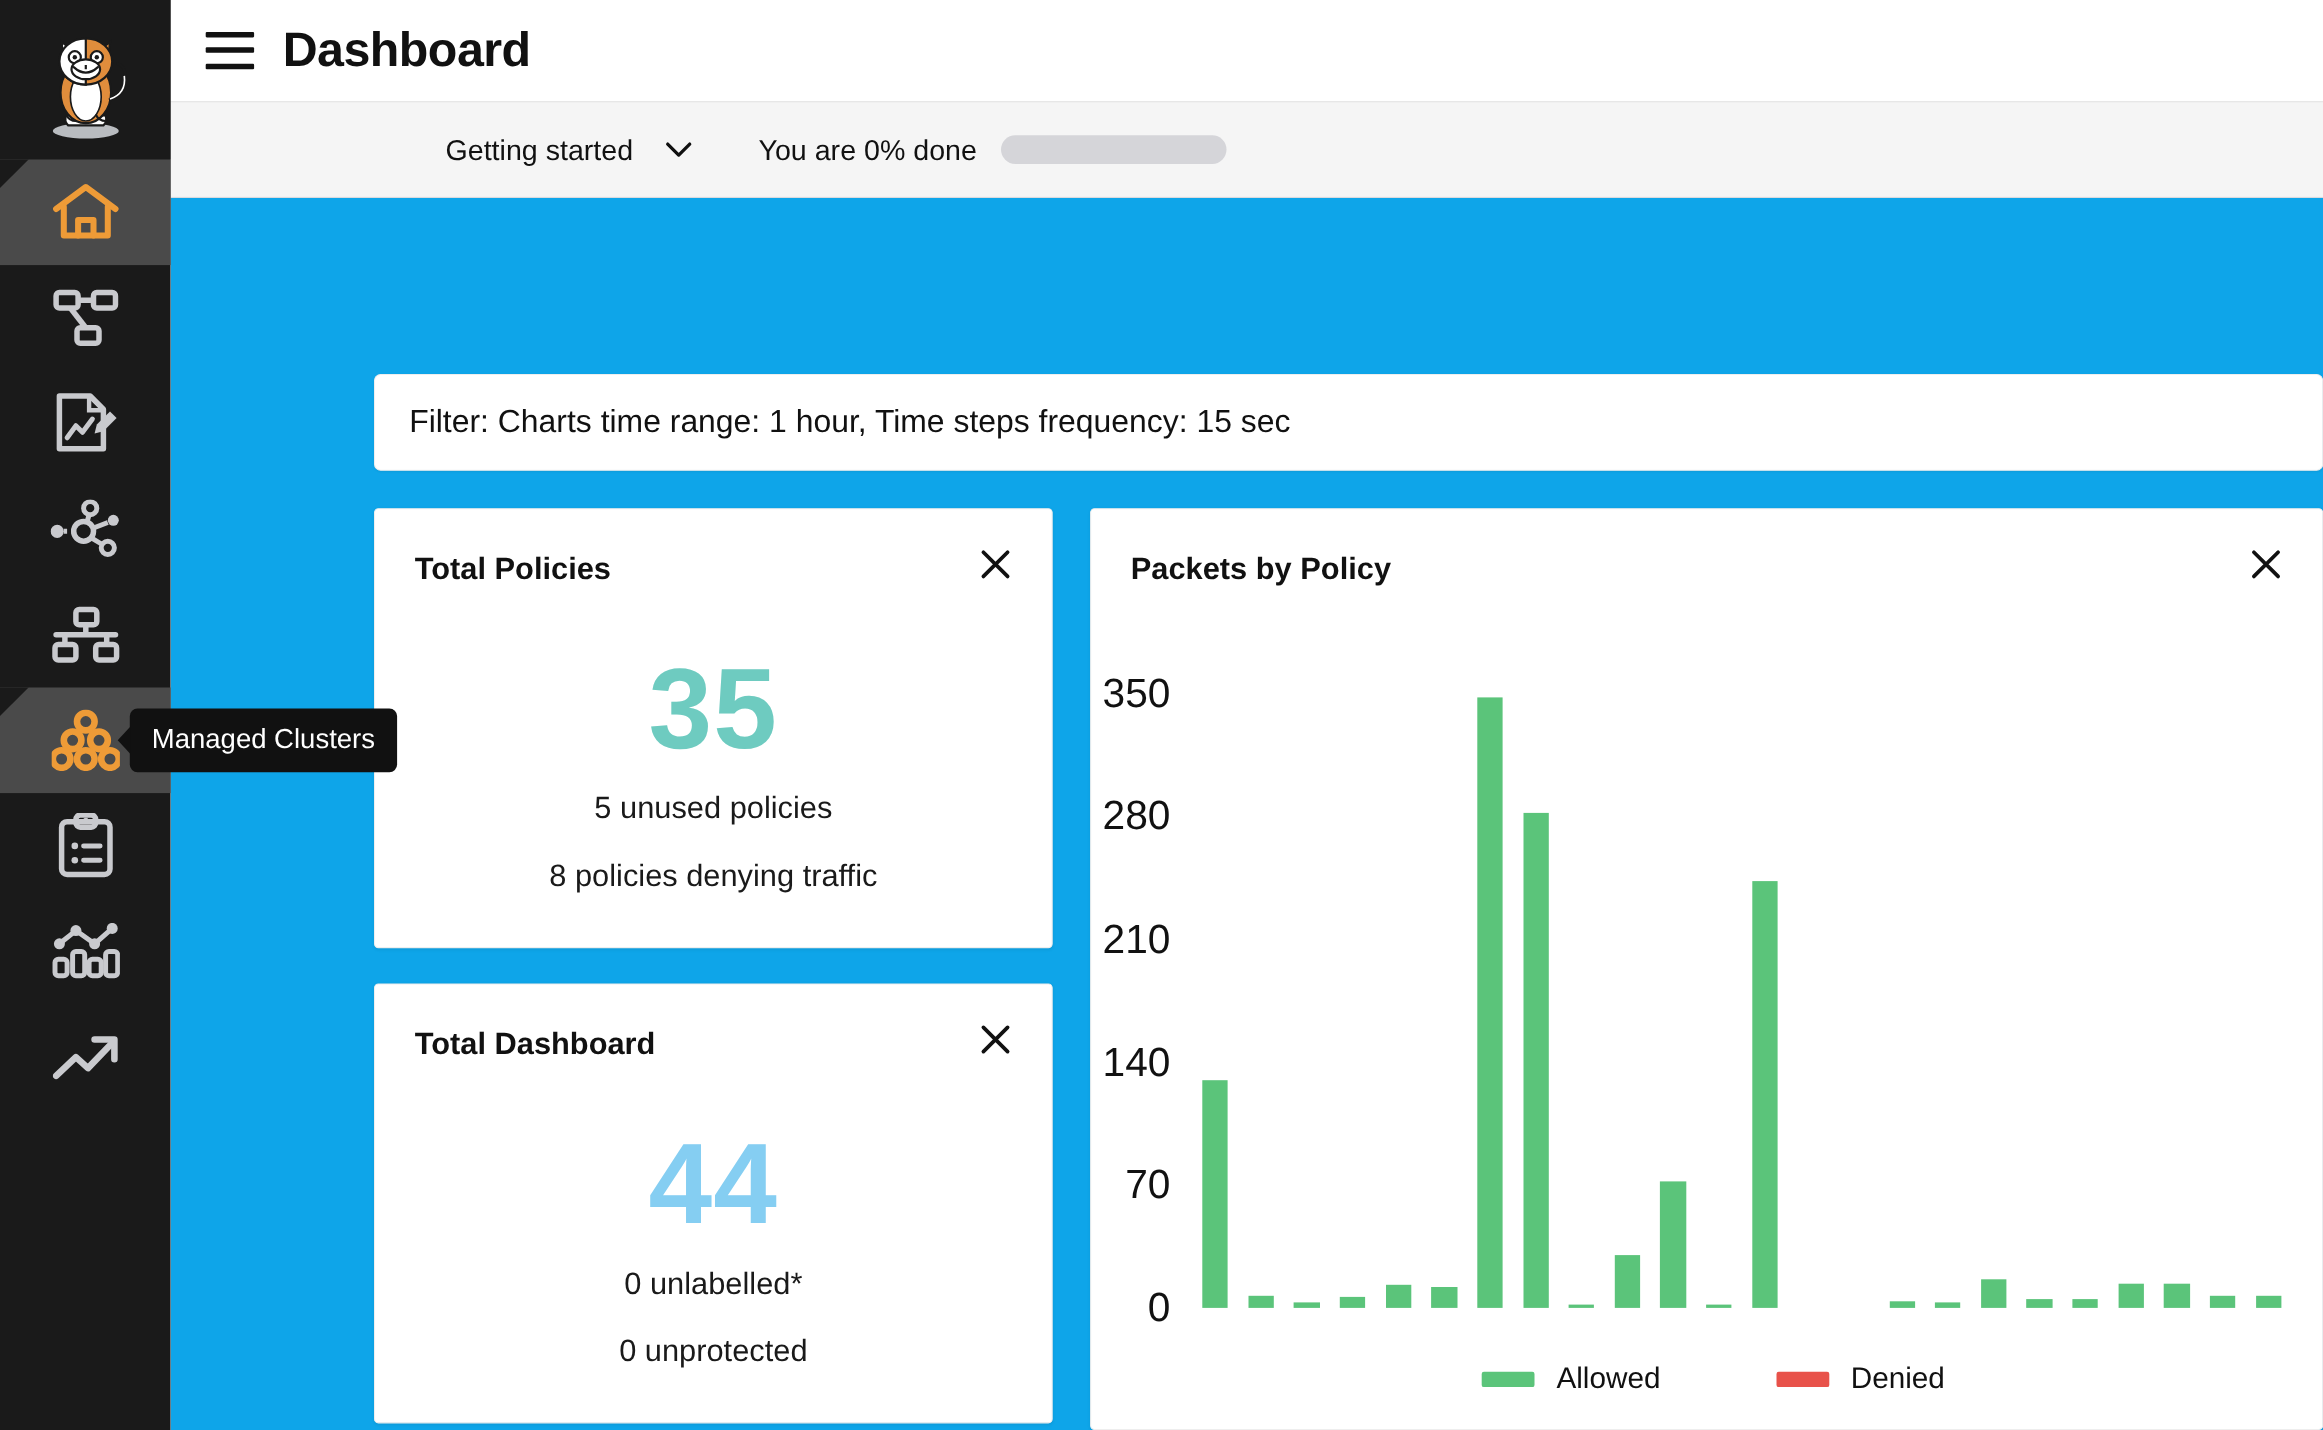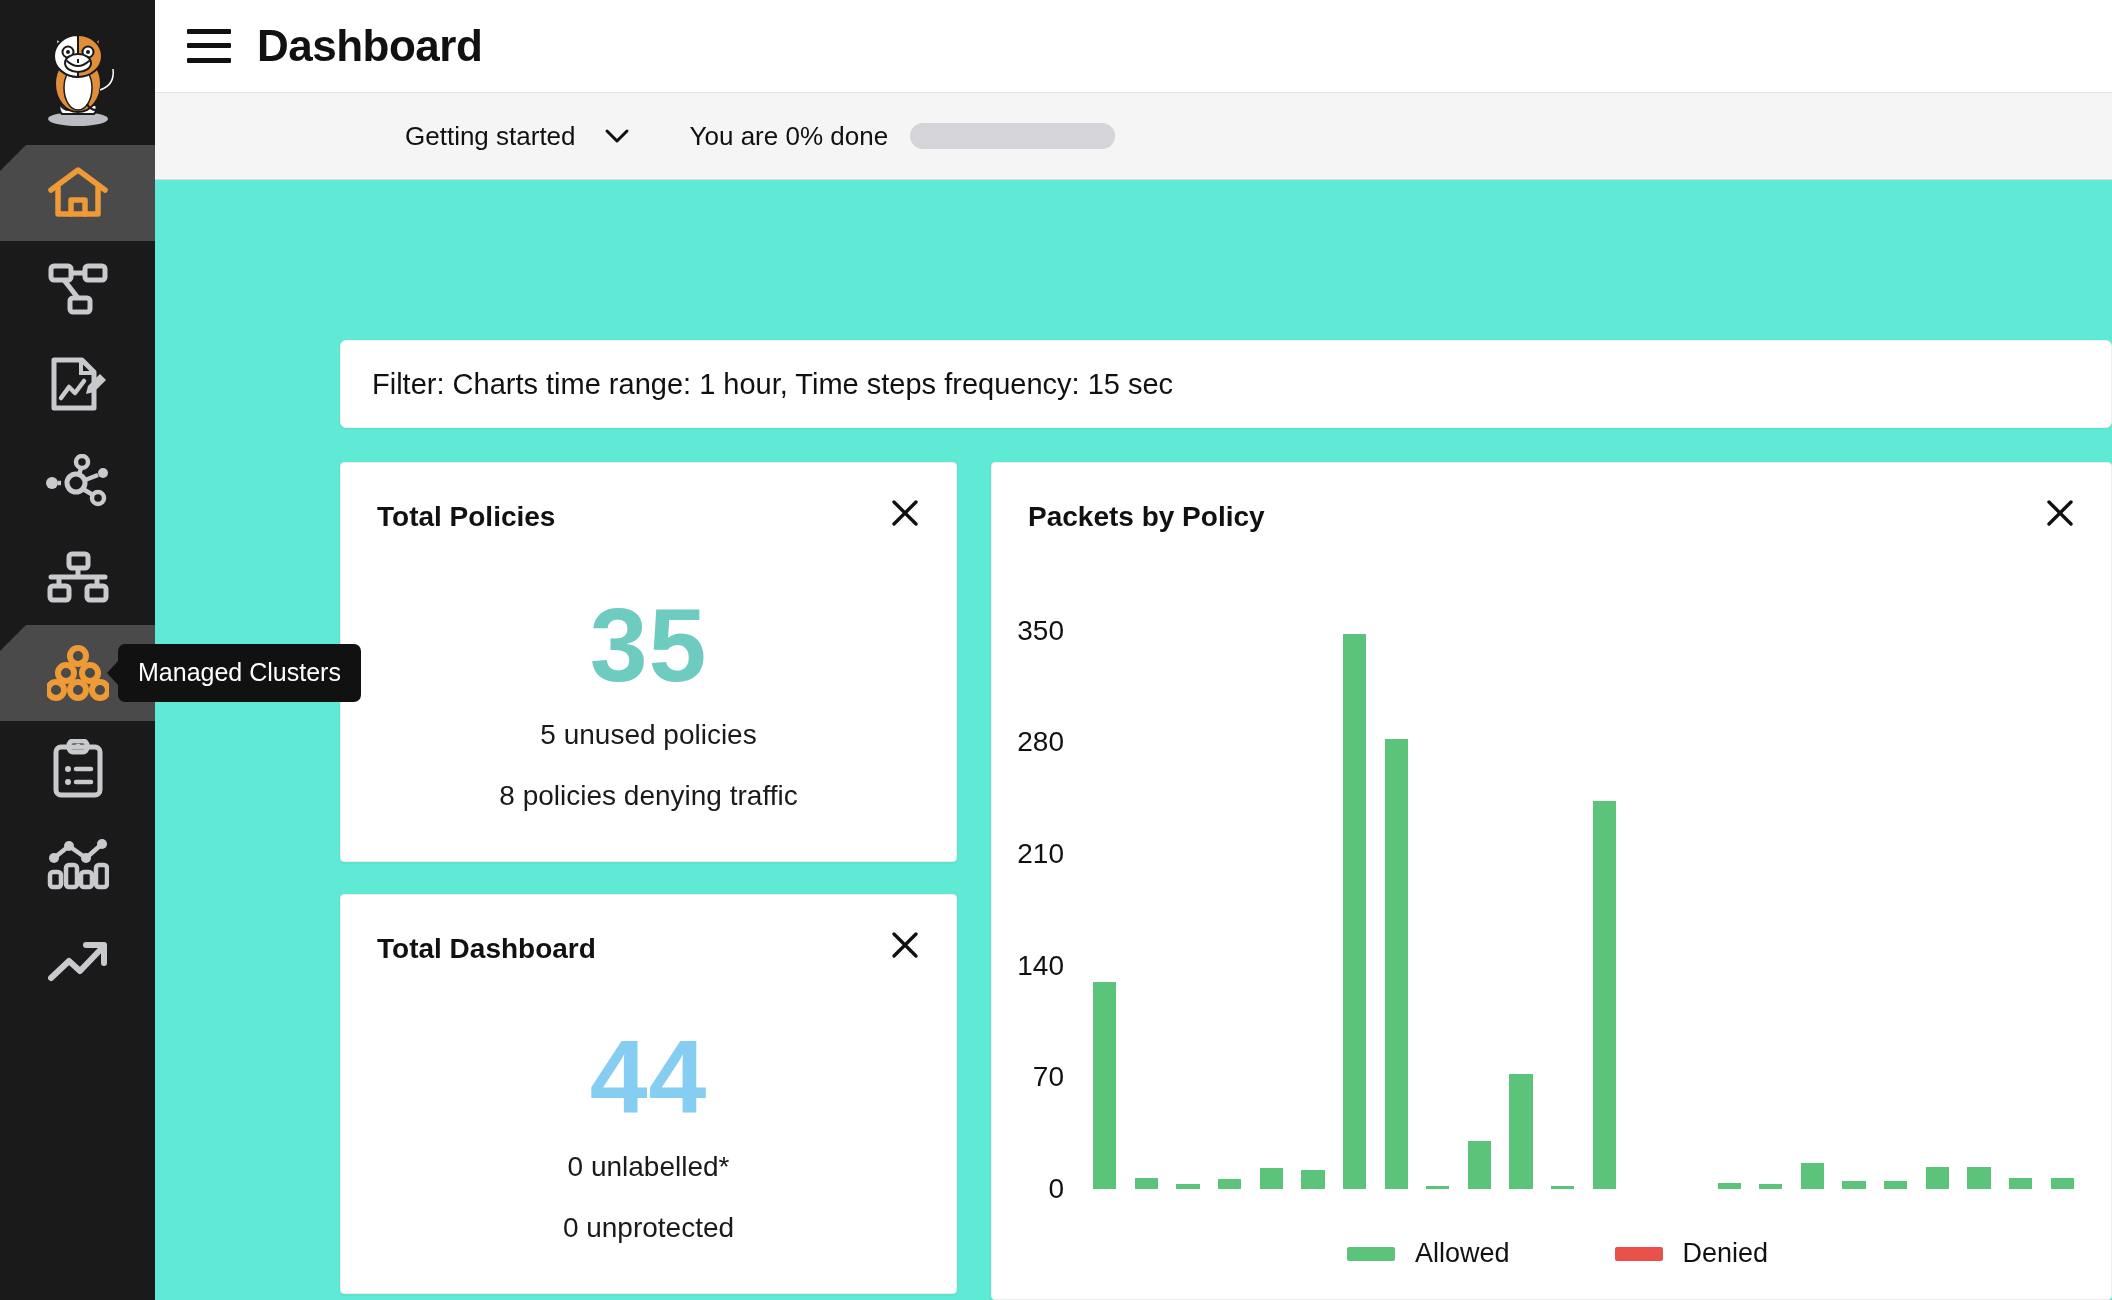--- a/index.html
+++ b/index.html
@@ -76,21 +76,21 @@
     border-top: 1px solid #e3e3e3;
     border-bottom: 1px solid #dadade;
     display: flex; align-items: center;
     padding-left: 250px; gap: 0;
     flex: 0 0 88px;
   }
   .gs-link { font-size: 26px; color: #111; display:flex; align-items:center; gap: 28px; cursor:pointer; }
   .gs-done { font-size: 26px; color: #111; margin-left: 60px; }
   .gs-progress { width: 205px; height: 26px; background: #d5d5d9; border-radius: 13px; margin-left: 22px; }
 
-  .content { flex: 1; padding: 0 0 0 0; overflow: hidden; position: relative; background:#5eead4; }
+  .content { flex: 1; padding: 0 0 0 0; overflow: hidden; position: relative; background:#0ea5e9; }
 
   .filter-bar {
     margin: 160px 0 0 185px;
     height: 88px;
     background: #ffffff;
     border: 1px solid #eeeeee;
     border-radius: 6px;
     display: flex; align-items: center;
     padding-left: 31px;
     box-shadow: 0 1px 2px rgba(0,0,0,0.06);
@@ -130,21 +130,21 @@
   .sub-line.first { margin-top: 22px; }
 
   
   .chart-card { flex: 1; height: 838px; position: relative; }
   .chart-area { position: absolute; left: 0; top: 100px; right: 0; bottom: 110px; }
   .plot {
     position: absolute; left: 92px; right: 28px; top: 20px; bottom: 0;
   }
   .ytick {
     position: absolute; right: calc(100% + 20px);
-    font-size: 28px; color: #111; transform: translateY(-50%);
+    font-size: 37px; color: #111; transform: translateY(-50%);
     white-space: nowrap;
   }
   .bars {
     position: absolute; left: 0; right: 0; bottom: 0; top: 0;
     display: flex; align-items: flex-end; gap: 0;
   }
   .bar-slot { flex: 1 1 0; display: flex; justify-content: center; align-items: flex-end; height: 100%; }
   .bar { width: 56%; border-radius: 0; }
   .legend {
     position: absolute; left: 0; right: 0; bottom: 30px;

